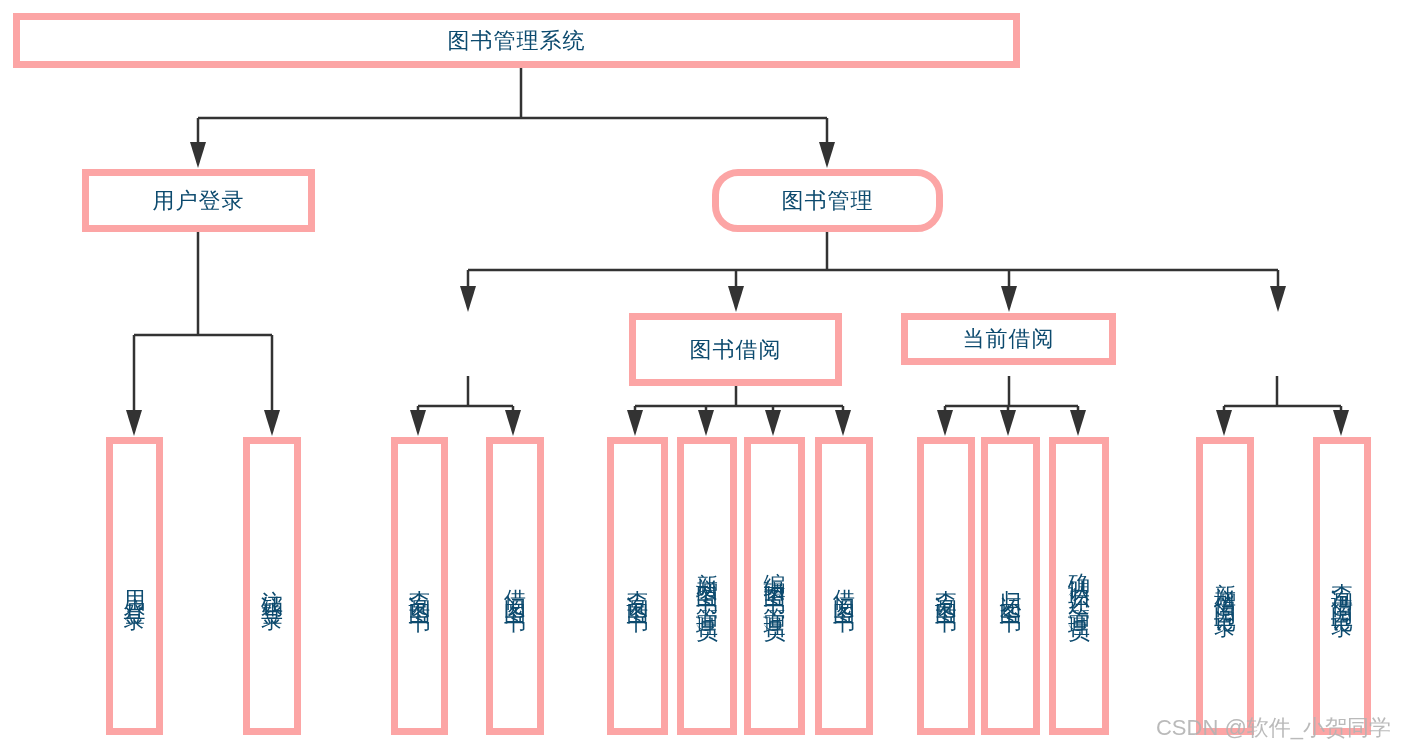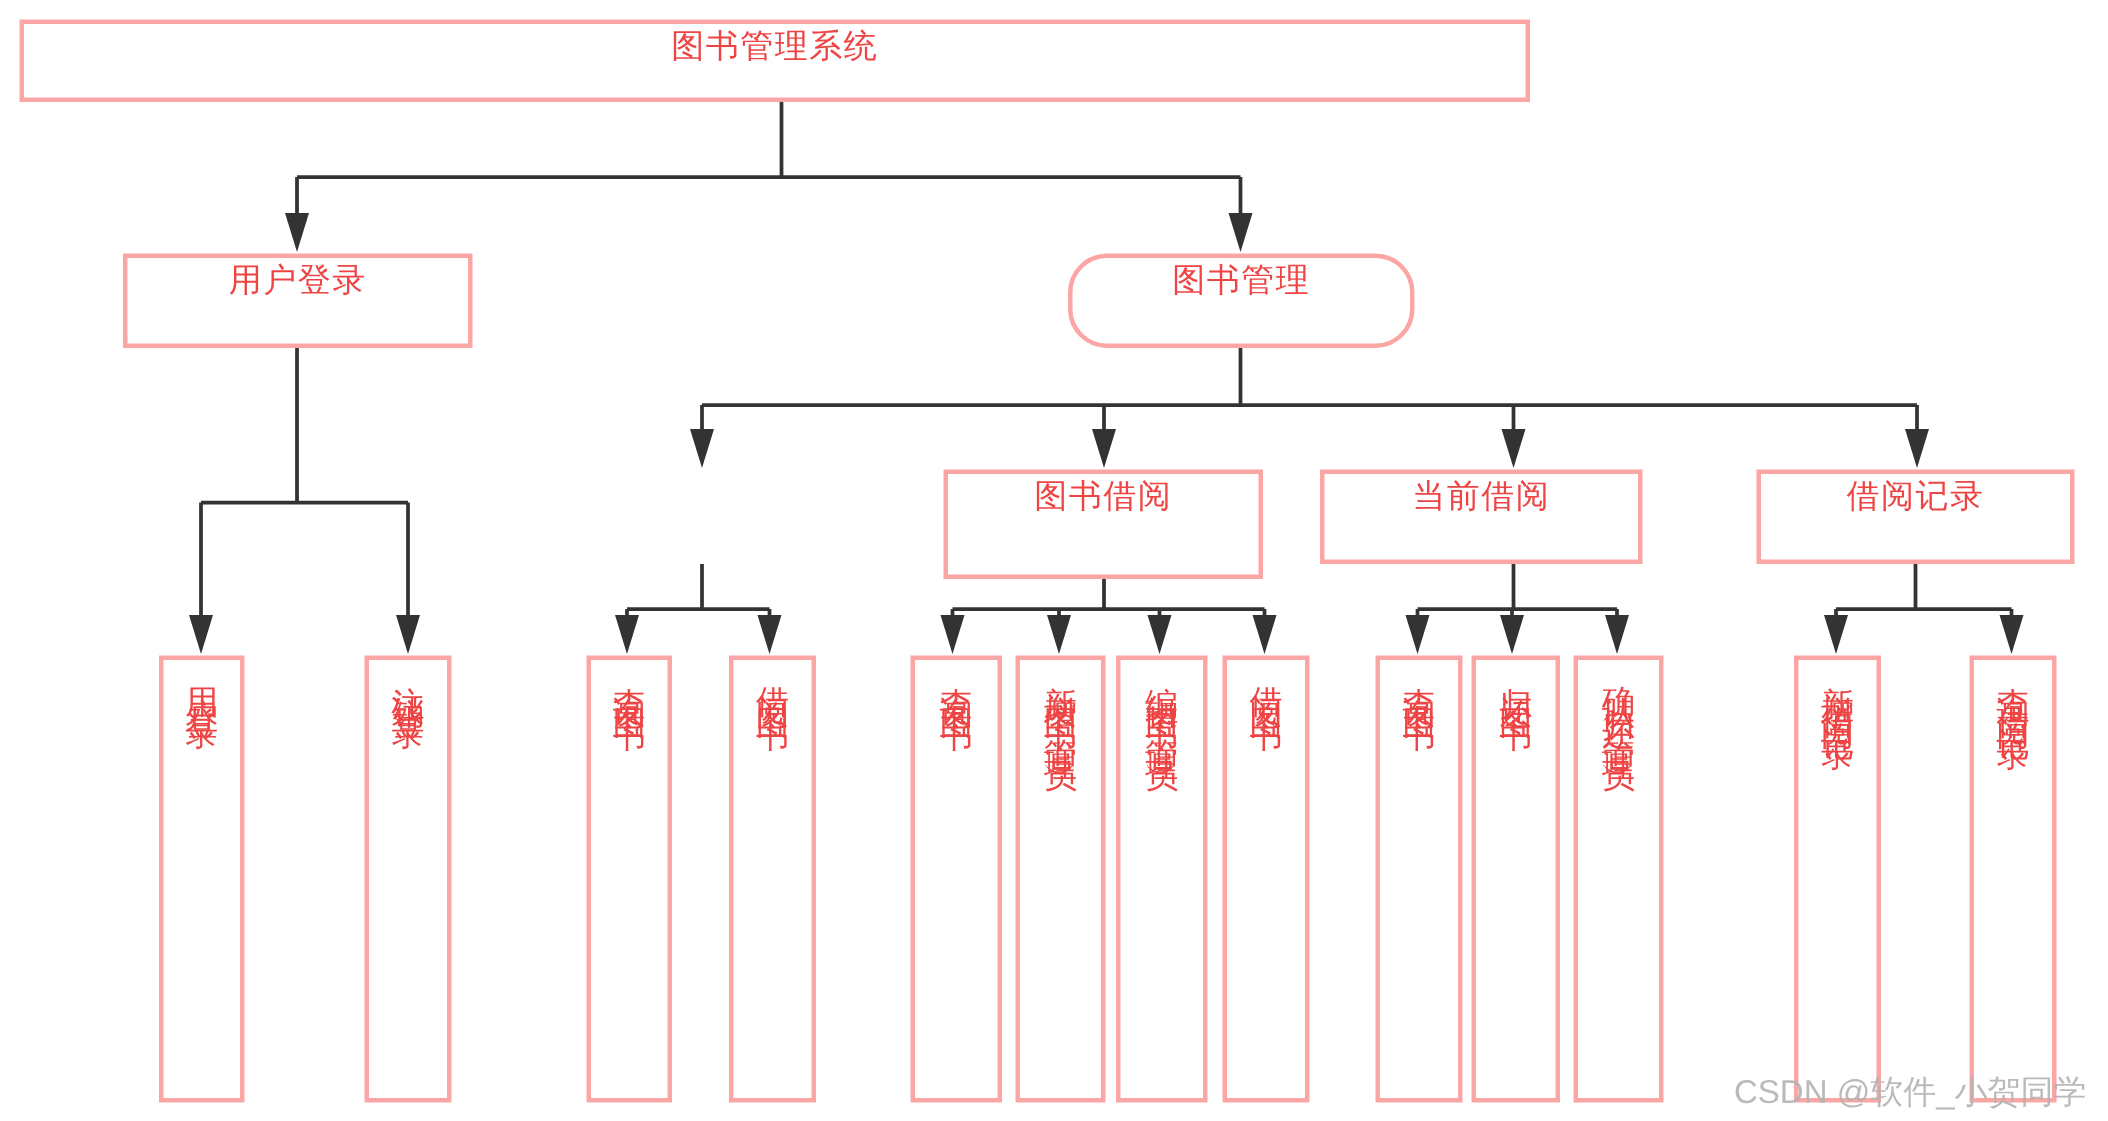--- a/index.html
+++ b/index.html
@@ -19,27 +19,27 @@
     position: absolute;
     left: 0;
     top: 0;
     width: 1405px;
     height: 747px;
     z-index: 1;
   }
   .hbox, .vbox {
     position: absolute;
     box-sizing: border-box;
-    border: 3px solid #fca5a5;
+    border: 7px solid #fca5a5;
     background: #ffffff;
     display: flex;
-    align-items: flex-start;
+    align-items: center;
     justify-content: center;
     z-index: 2;
-    color: #ef4444;
+    color: #0c4a6e;
   }
   .hbox span {
     font-size: 22px;
     letter-spacing: 1px;
     white-space: nowrap;
   }
   .vbox {
     top: 437px;
     height: 298px;
   }
@@ -50,21 +50,21 @@
     letter-spacing: 7px;
     line-height: 1;
     white-space: nowrap;
   }
   
   .n-root            { left: 13px;   top: 13px;  width: 1007px; height: 55px; }
   .n-user-login      { left: 82px;   top: 169px; width: 233px;  height: 63px; }
   .n-book-mgmt       { left: 712px;  top: 169px; width: 231px;  height: 63px; border-radius: 26px; }
   .n-new-book-rec    { left: 363px;  top: 313px; width: 211px;  height: 63px; }
   .n-book-borrow     { left: 629px;  top: 313px; width: 213px;  height: 73px; }
-  .n-current-borrow  { left: 880px;  top: 313px; width: 215px;  height: 63px; }
+  .n-current-borrow  { left: 901px;  top: 313px; width: 215px;  height: 52px; }
   .n-borrow-records  { left: 1171px; top: 313px; width: 212px;  height: 63px; }
   .l-user-login      { left: 106px;  width: 57px; }
   .l-logout          { left: 243px;  width: 58px; }
   .l-query-book-1    { left: 391px;  width: 57px; }
   .l-borrow-book-1   { left: 486px;  width: 58px; }
   .l-query-book-2    { left: 607px;  width: 61px; }
   .l-add-book        { left: 677px;  width: 60px; }
   .l-edit-book       { left: 744px;  width: 61px; }
   .l-borrow-book-2   { left: 815px;  width: 58px; }
   .l-query-book-3    { left: 917px;  width: 58px; }
@@ -168,23 +168,20 @@
   <div class="hbox n-book-mgmt">
     <span>图书管理</span>
   </div>
 
   <div class="hbox n-book-borrow">
     <span>图书借阅</span>
   </div>
   <div class="hbox n-current-borrow">
     <span>当前借阅</span>
   </div>
-  <div class="hbox n-borrow-records">
-    <span>借阅记录</span>
-  </div>
 
   <div class="vbox l-user-login">
     <span>用户登录</span>
   </div>
   <div class="vbox l-logout">
     <span>注销登录</span>
   </div>
 
   <div class="vbox l-query-book-1">
     <span>查询图书</span>

